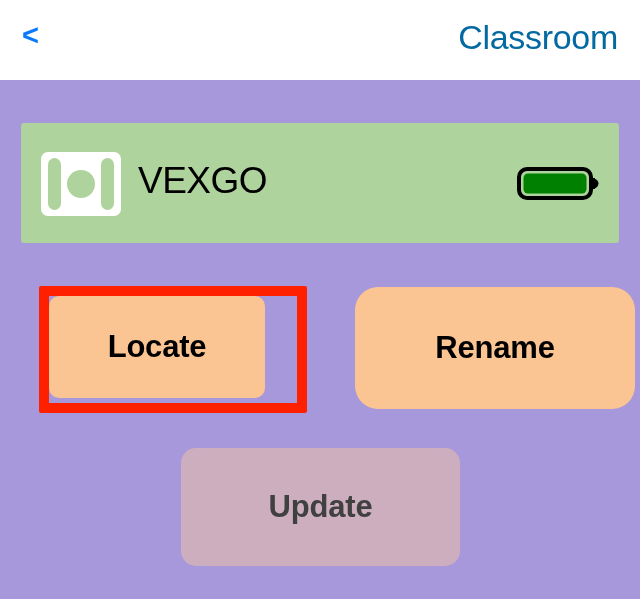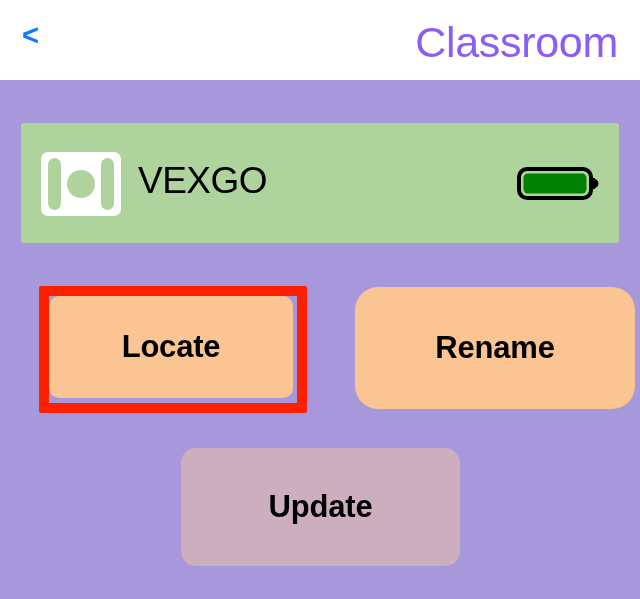--- a/index.html
+++ b/index.html
@@ -54,23 +54,23 @@
     font-size: 30px;
     font-weight: bold;
     color: #0a78ff;
     line-height: 1;
     letter-spacing: -0.2px;
   }
   .nav-title {
     position: absolute;
     right: 22px;
     top: 19px;
-    font-size: 43px;
+    font-size: 34px;
     font-weight: normal;
-    color: #8b5cf6;
+    color: #0369a1;
     line-height: 1.1;
     letter-spacing: -0.3px;
   }
 
   
   .device-card {
     position: absolute;
     left: 21px;
     top: 123px;
     width: 598px;
@@ -120,21 +120,21 @@
     align-items: center;
     justify-content: center;
     cursor: pointer;
     padding: 0;
     box-sizing: border-box;
   }
 
   .btn-locate {
     left: 49px;
     top: 296px;
-    width: 244px;
+    width: 216px;
     height: 102px;
     border-radius: 10px;
   }
 
   
   .highlight-box {
     position: absolute;
     left: 39px;
     top: 286px;
     width: 268px;
@@ -153,21 +153,21 @@
     border-radius: 23px;
   }
 
   .btn-update {
     left: 181px;
     top: 448px;
     width: 279px;
     height: 118px;
     border-radius: 15px;
     background: #cdaebe;
-    color: #000000;
+    color: #404040;
     cursor: default;
   }
 </style>
 </head>
 <body>
 
 <div id="app">
 
   <div class="nav-bar">
 

